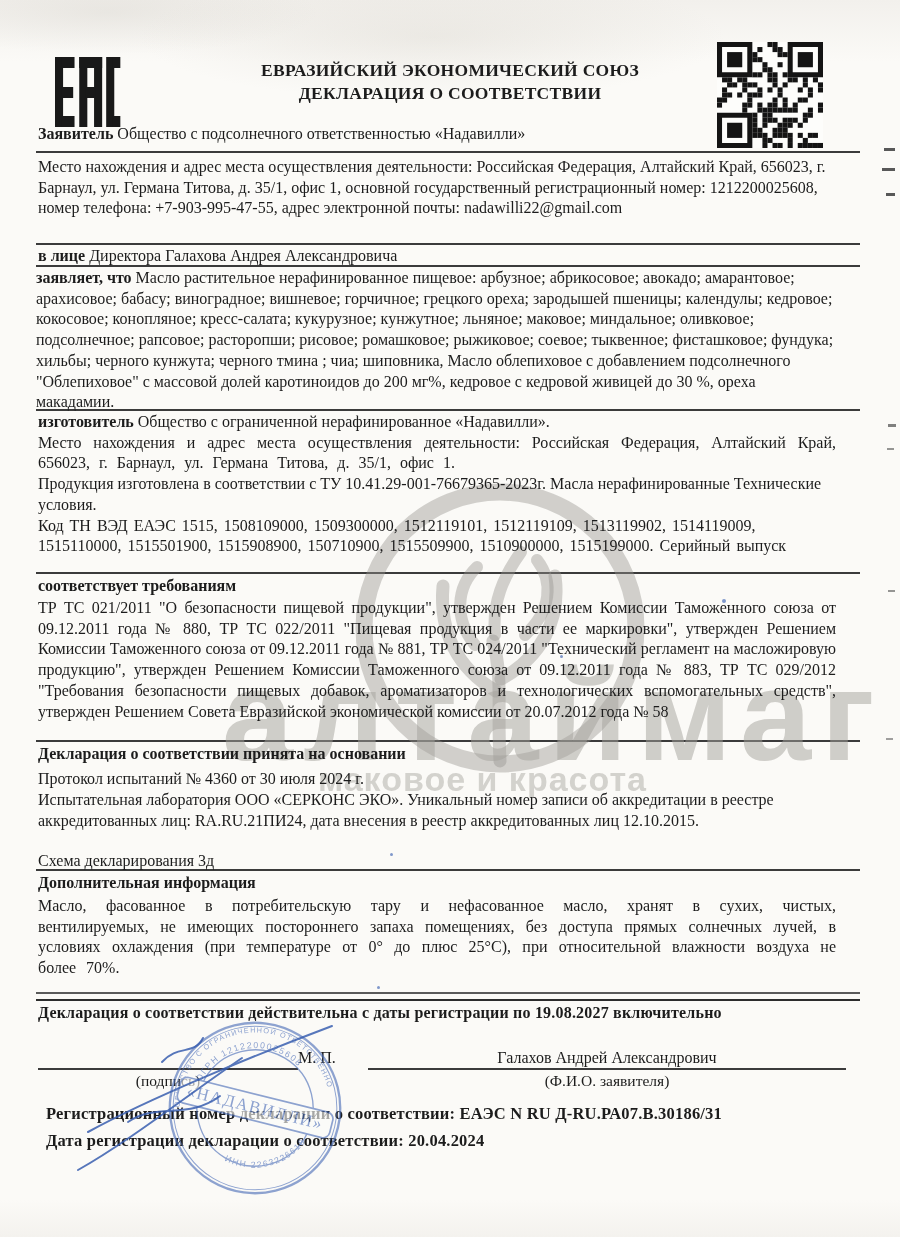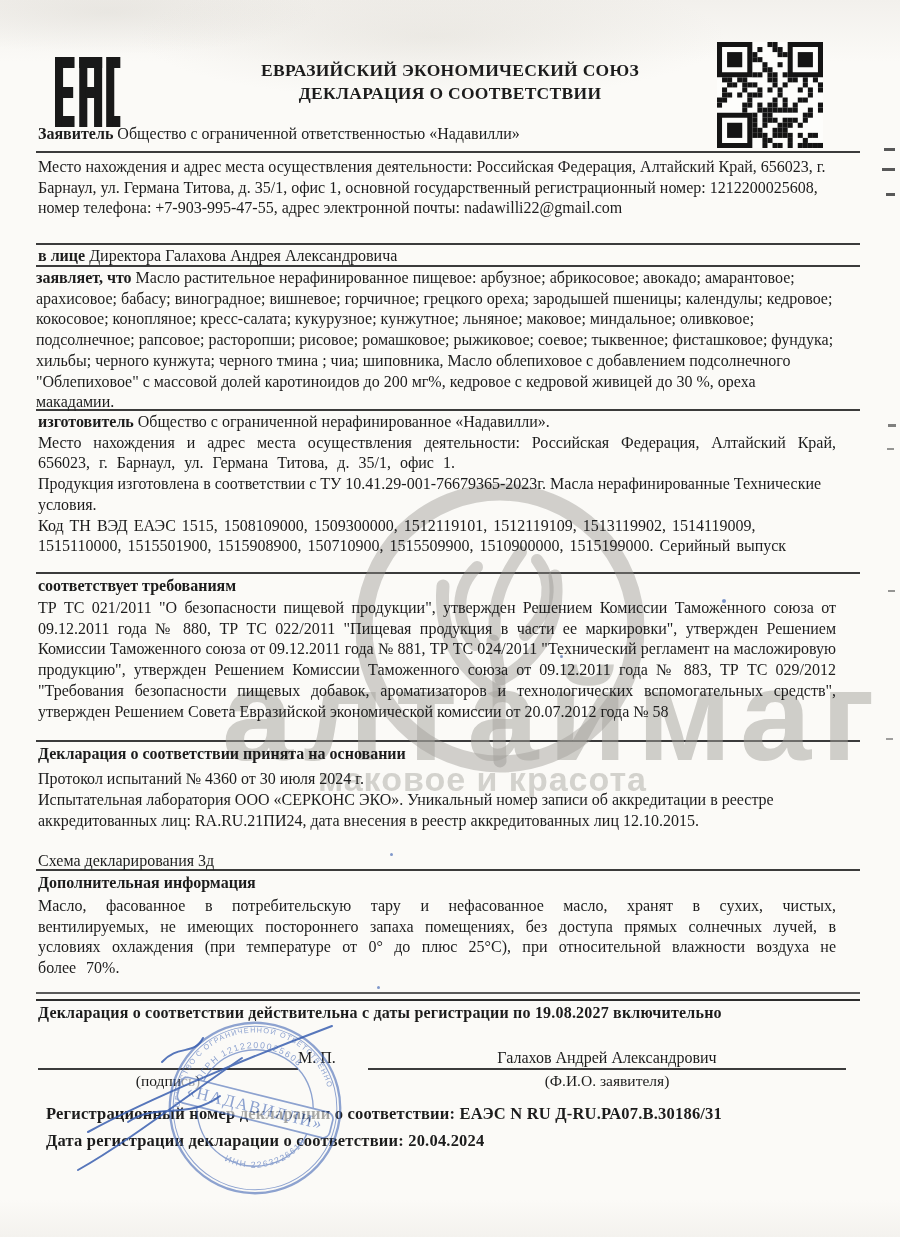--- a/index.html
+++ b/index.html
@@ -219,21 +219,21 @@
         <rect x="10" y="10" width="15" height="15"></rect>
         <path d="M70,0h35v35h-35z M75,5v25h25v-25z" fill-rule="evenodd"></path>
         <rect x="80" y="10" width="15" height="15"></rect>
         <path d="M0,70h35v35h-35z M5,75v25h25v-25z" fill-rule="evenodd"></path>
         <rect x="10" y="80" width="15" height="15"></rect>
       </g>
     </svg>
   </div>
 
   <div class="abs layer txt" style="left:38px;top:124px;width:798px;">
-    <span class="b">Заявитель</span><span> Общество с ограниченной ответственностью «Надавилли»</span>
+    <span class="b">Заявитель</span><span> Общество с подсолнечного ответственностью «Надавилли»</span>
   </div>
 
   <div class="hr" style="top:151px;"></div>
 
   <div class="abs layer txt" style="left:38px;top:157px;width:798px;">Место нахождения и адрес места осуществления деятельности: Российская Федерация, Алтайский Край, 656023, г. Барнаул, ул. Германа Титова, д. 35/1, офис 1, основной государственный регистрационный номер: 1212200025608, номер телефона: +7-903-995-47-55, адрес электронной почты: nadawilli22@gmail.com</div>
 
   <div class="hr" style="top:243px;"></div>
 
   <div class="abs layer txt" style="left:38px;top:246px;width:798px;">
     <span class="b">в лице</span><span> Директора Галахова Андрея Александровича</span>

